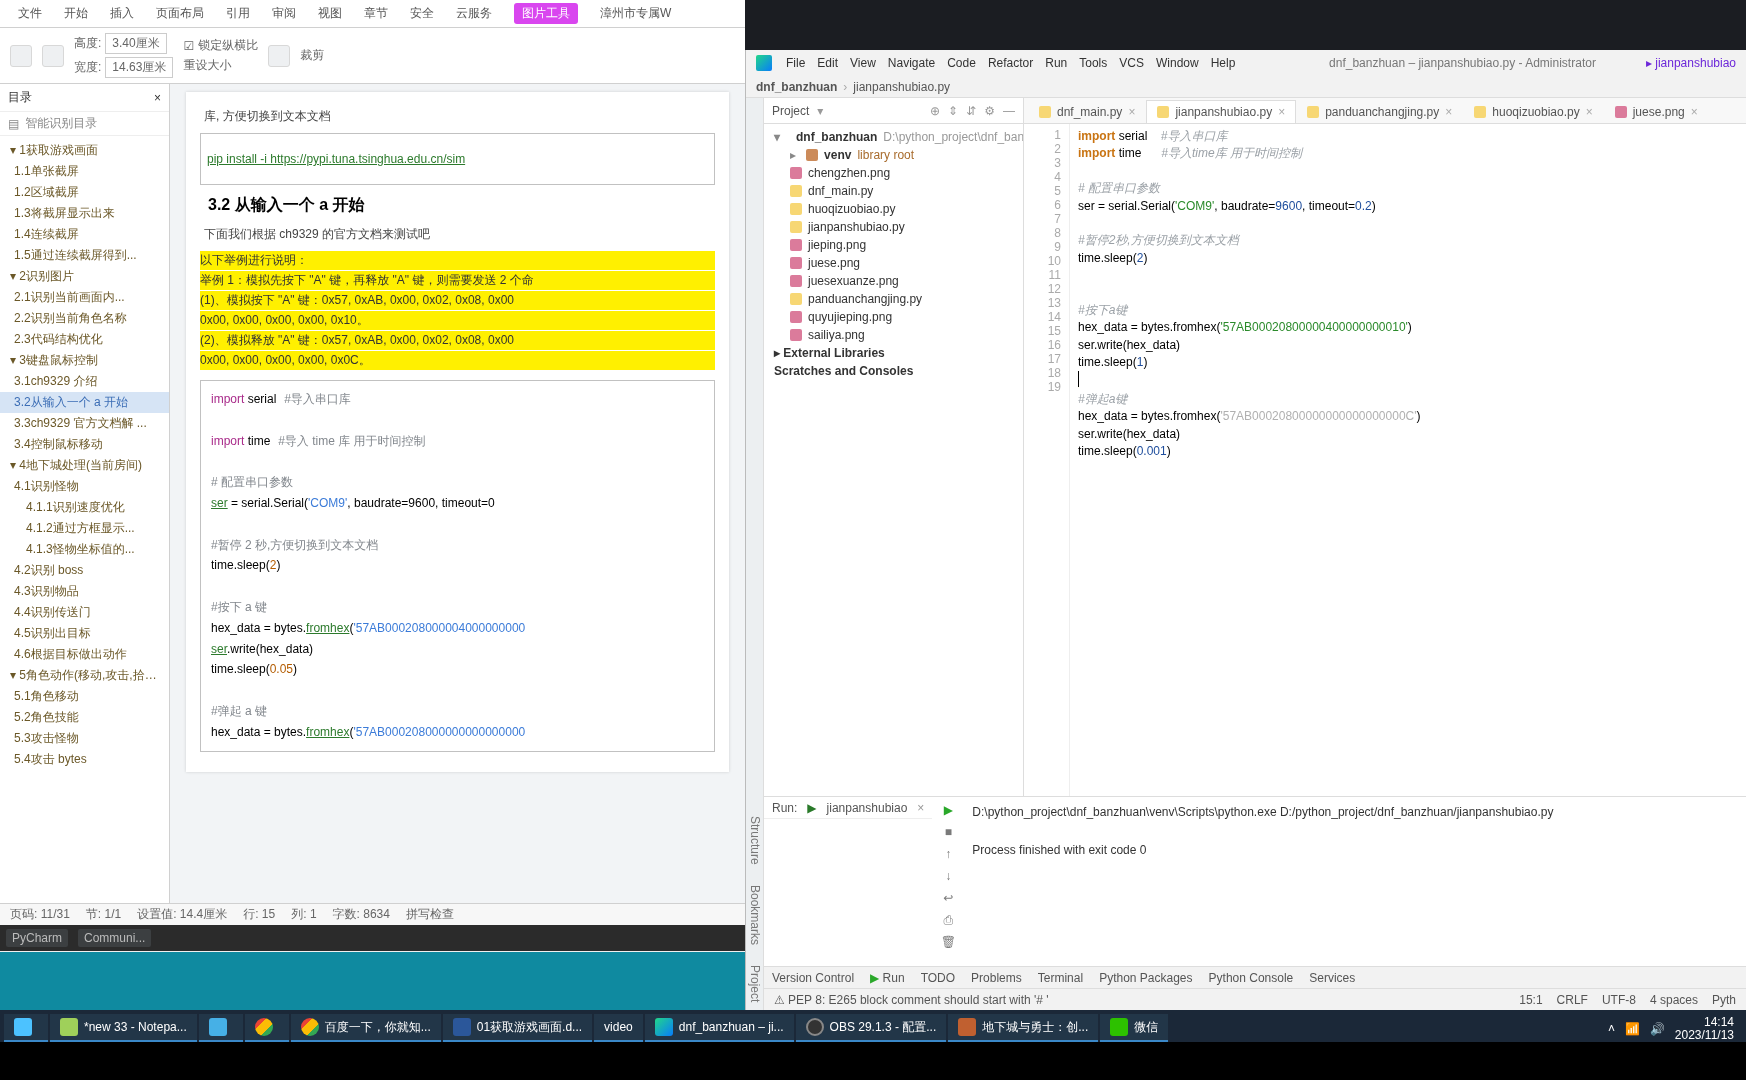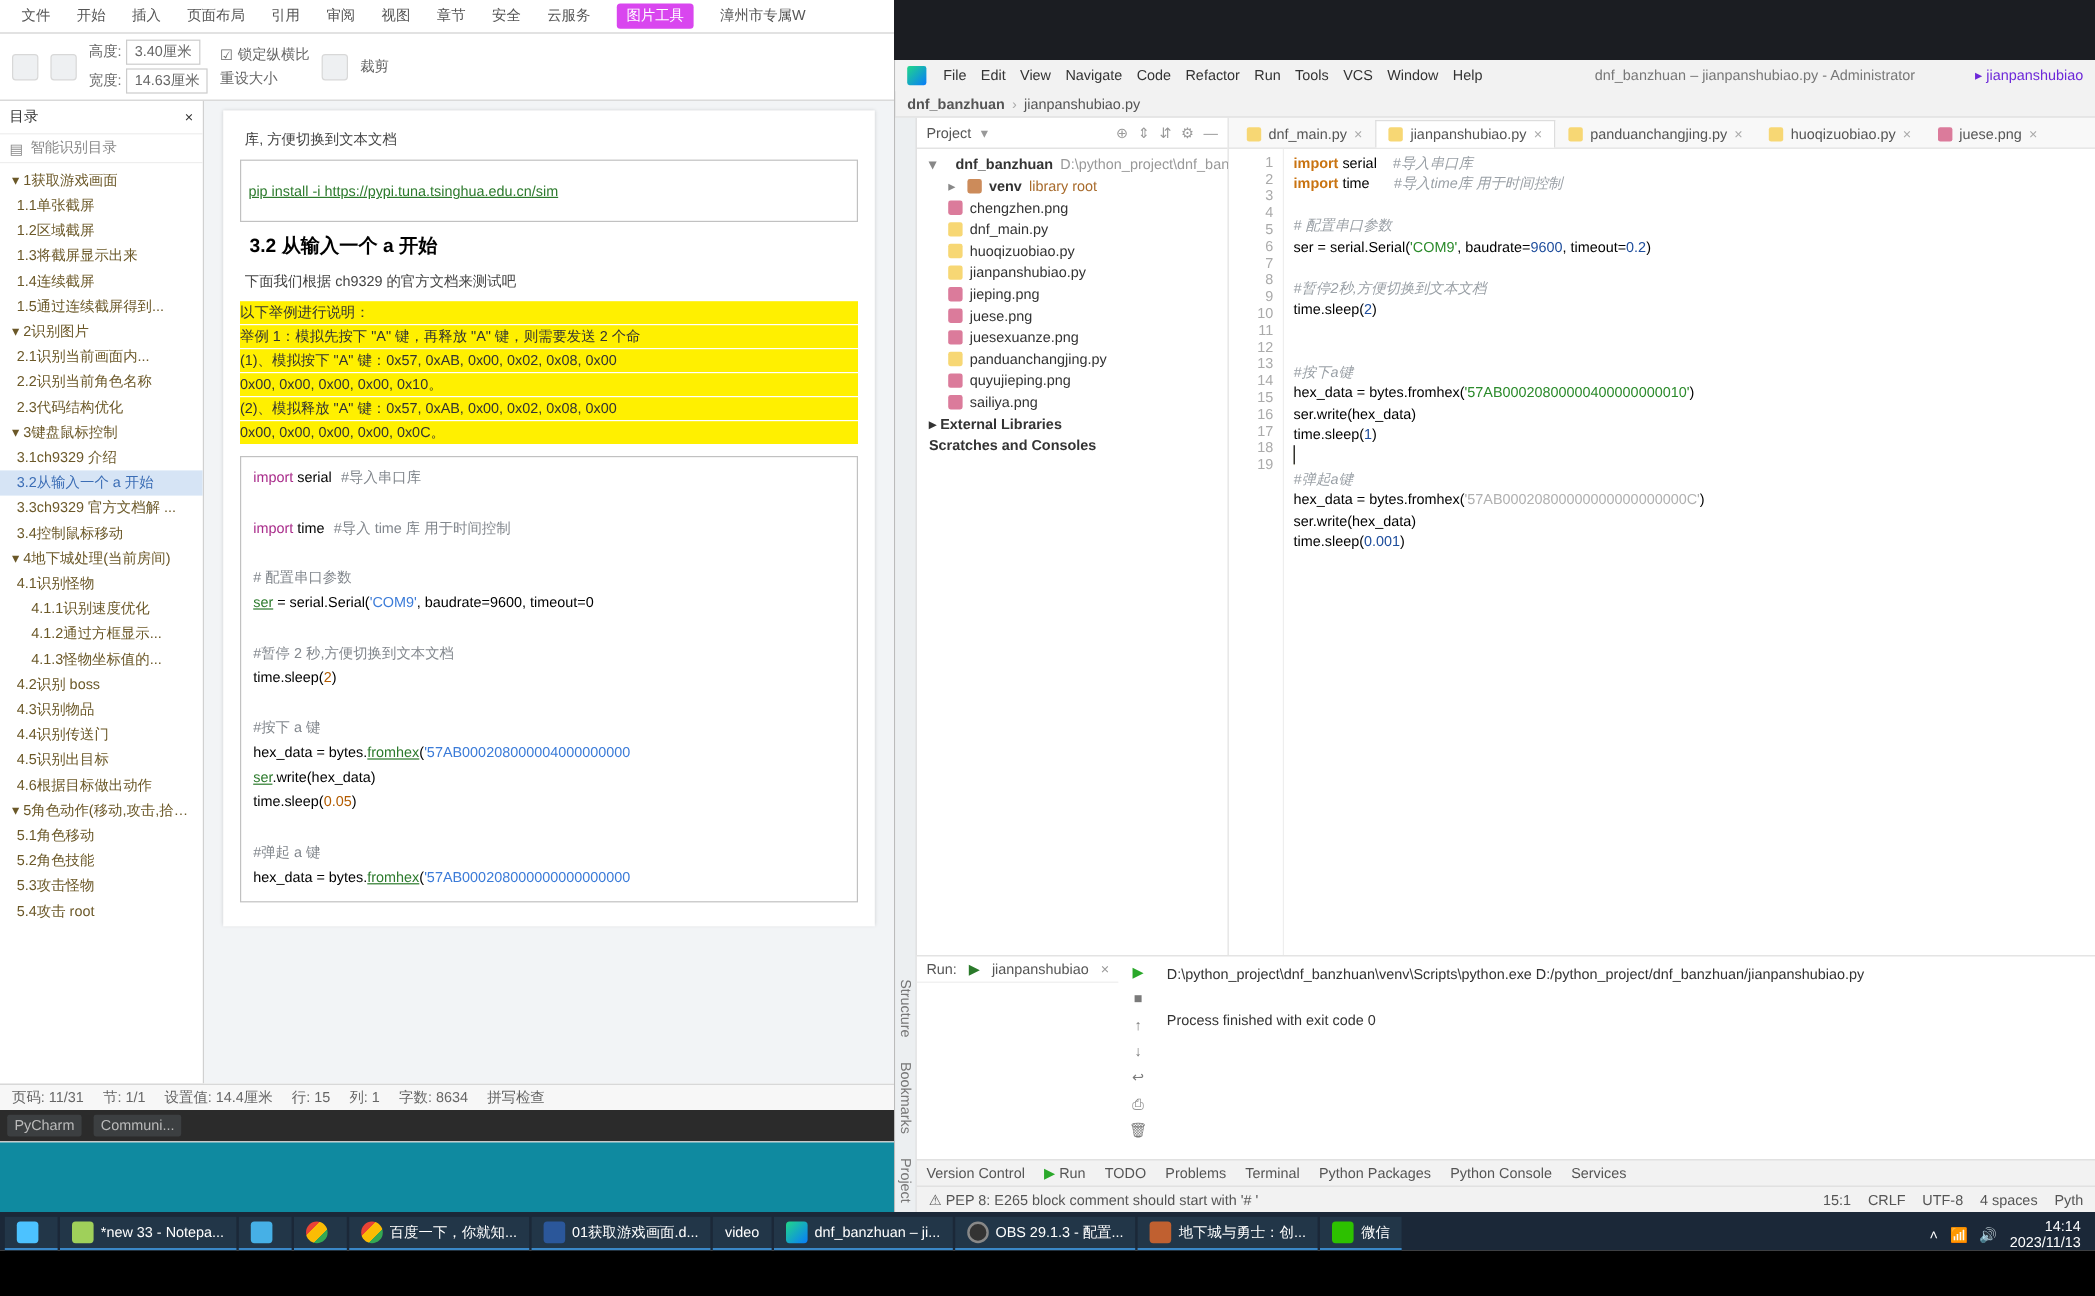--- a/index.html
+++ b/index.html
@@ -200,21 +200,21 @@
           <div class="lvl3">4.1.3怪物坐标值的...</div>
           <div class="">4.2识别 boss</div>
           <div class="">4.3识别物品</div>
           <div class="">4.4识别传送门</div>
           <div class="">4.5识别出目标</div>
           <div class="">4.6根据目标做出动作</div>
           <div class="lvl1">▾ 5角色动作(移动,攻击,拾取...</div>
           <div class="">5.1角色移动</div>
           <div class="">5.2角色技能</div>
           <div class="">5.3攻击怪物</div>
-          <div class="">5.4攻击 root</div>
+          <div class="">5.4攻击 bytes</div>
         </div>
     </div>
 
     <div class="wps-doc">
       <div class="wps-page">
         <div class="wps-note">库, 方便切换到文本文档</div>
         <div class="wps-pip"><span class="id">pip install -i https://pypi.tuna.tsinghua.edu.cn/sim</span></div>
         <h2>3.2  从输入一个 a 开始</h2>
         <div class="wps-note">下面我们根据 ch9329 的官方文档来测试吧</div>
         <div id="wps-hl">

